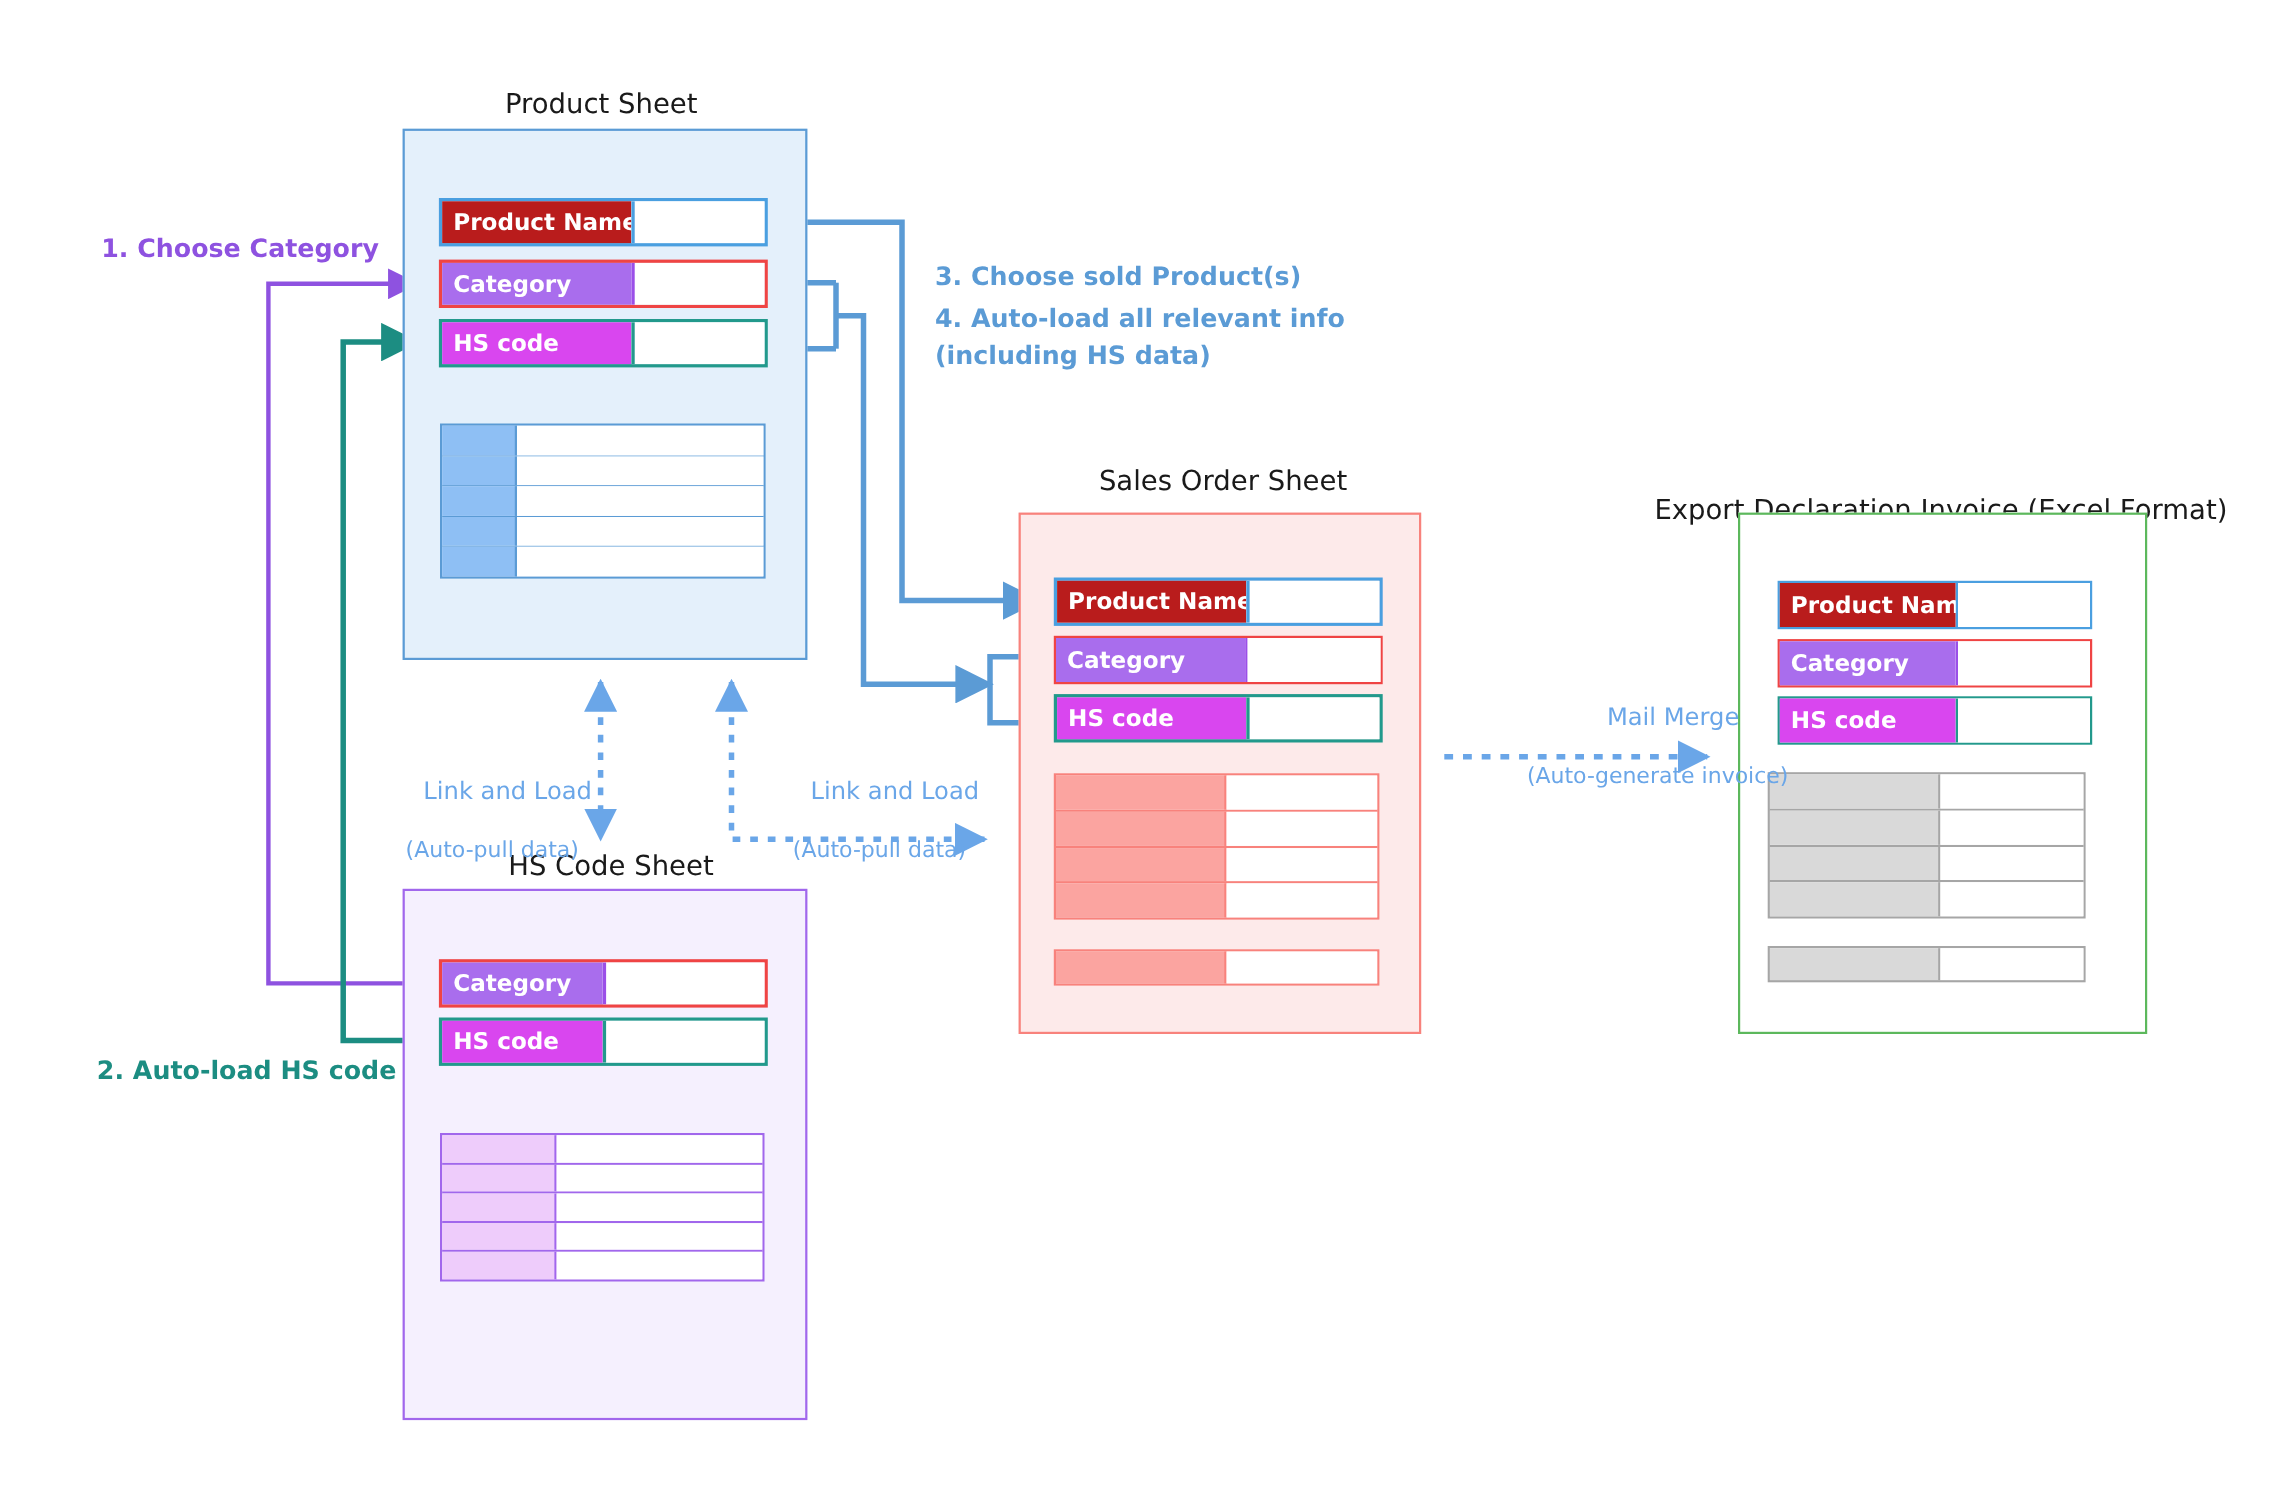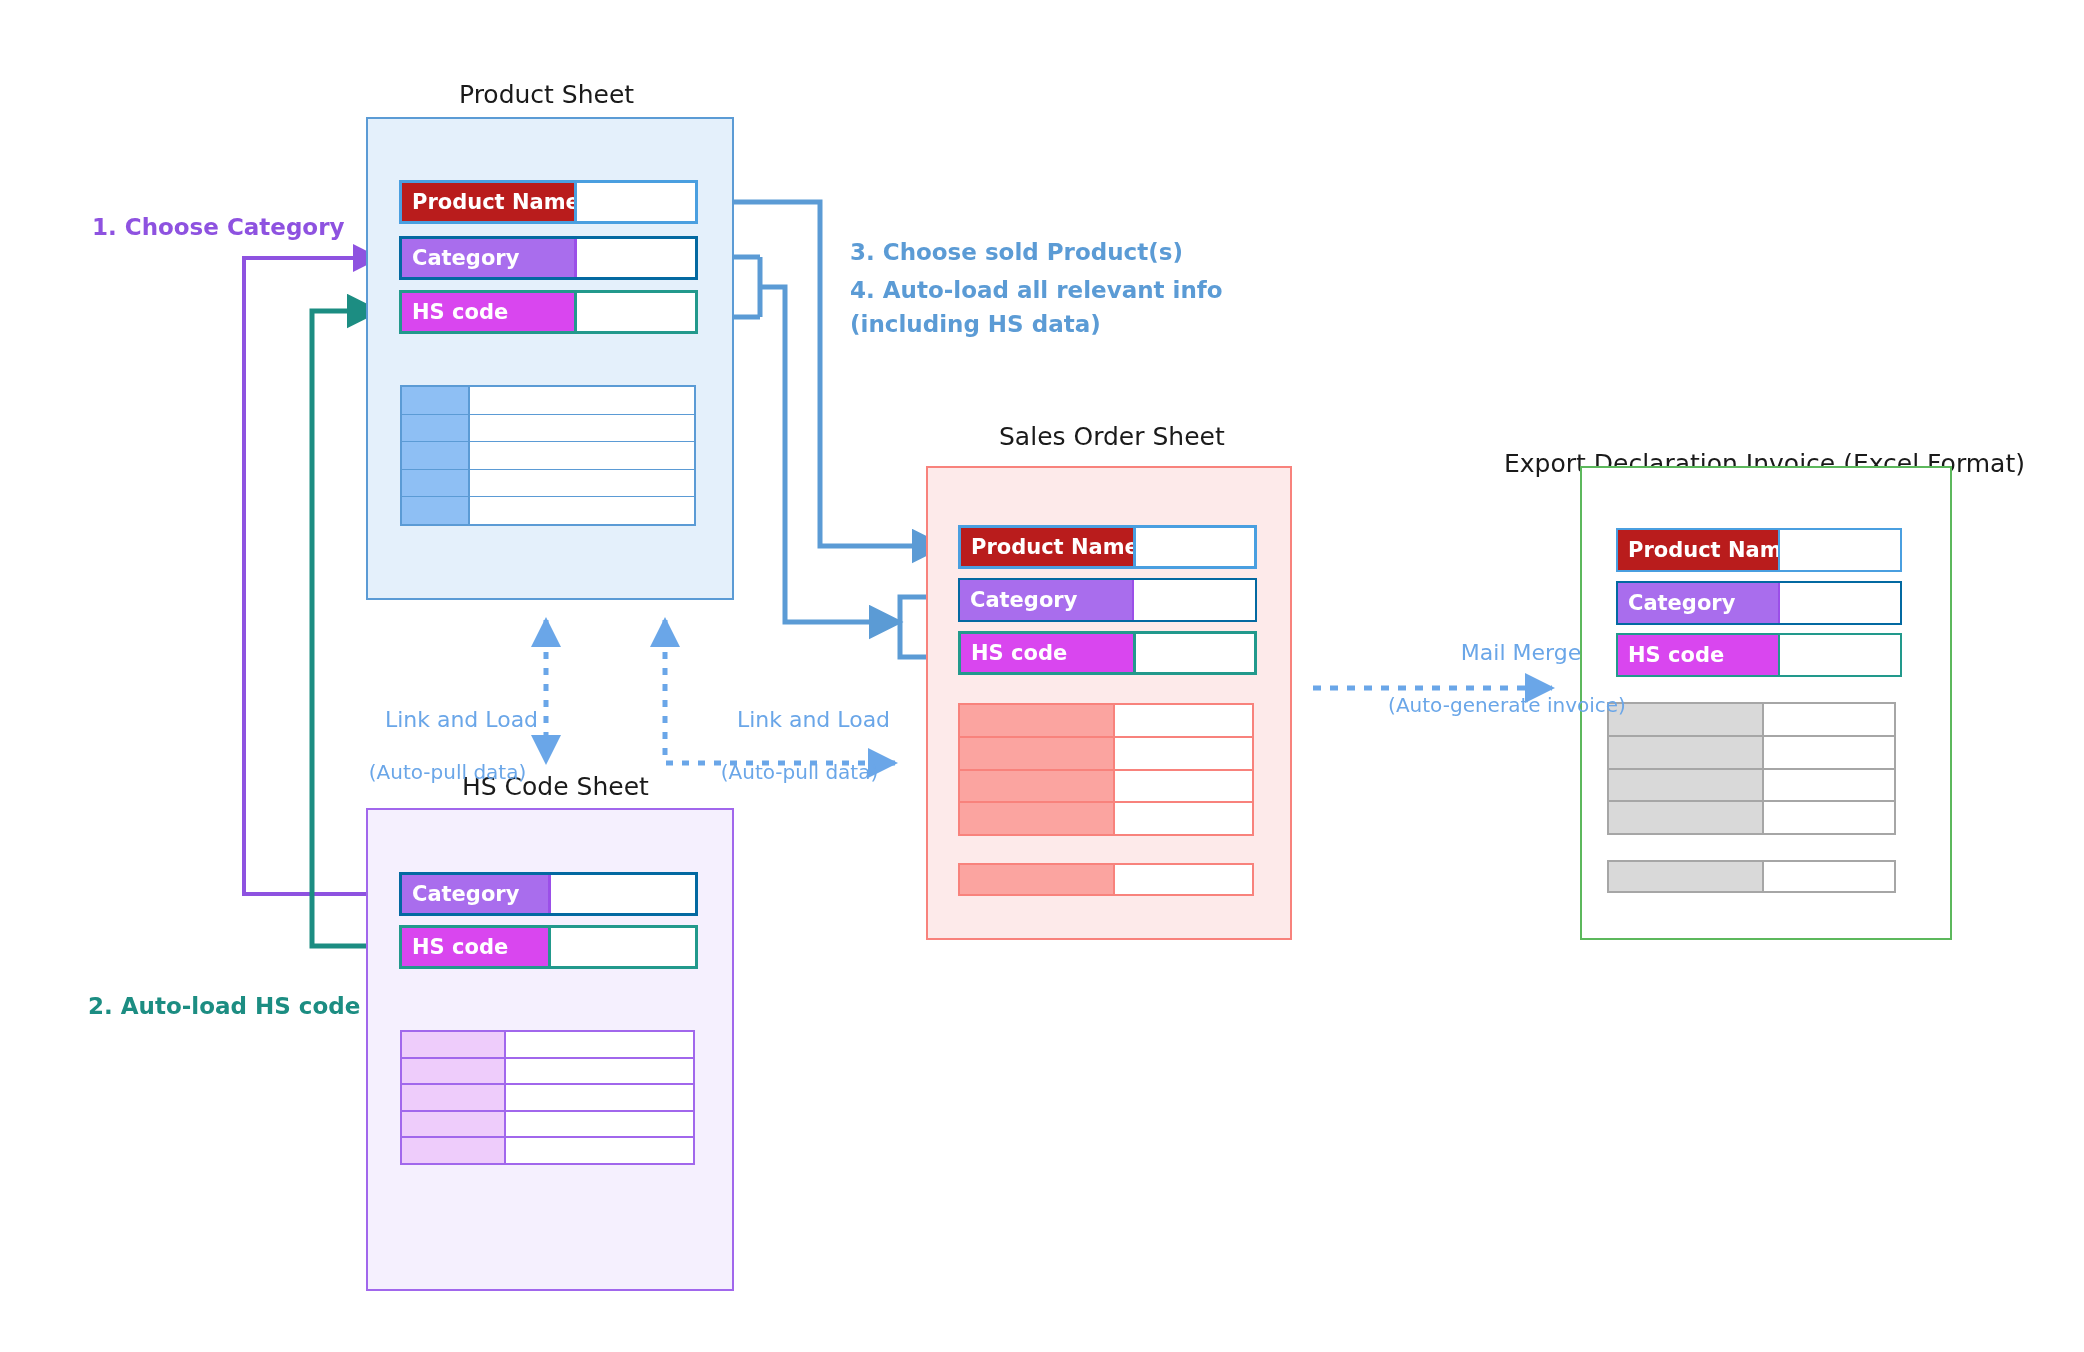--- a/index.html
+++ b/index.html
@@ -23,21 +23,21 @@
   .field .lbl{box-sizing:border-box;display:flex;align-items:center;
               padding-left:10px;font-size:21px;font-weight:bold;color:#ffffff;
               white-space:nowrap;}
   .field .val{box-sizing:border-box;background:#ffffff;flex:1;}
 
   
   .f-pname{border:3px solid #4a9fe0;}
   .f-pname .lbl{background:#b91c1c;}
   .f-pname .val{border-left:3px solid #4a9fe0;}
   
-  .f-cat{border:3px solid #0369a1;}
+  .f-cat{border:3px solid #ef4444;}
   .f-cat .lbl{background:#a96ded;}
   .f-cat .val{border-left:3px solid #9b4fe8;}
   
   .f-hs{border:3px solid #22998c;}
   .f-hs .lbl{background:#d946ef;}
   .f-hs .val{border-left:3px solid #22998c;}
   
   .thin{border-width:2px;}
   .thin .val{border-left-width:2px;}
 
@@ -293,21 +293,21 @@
 
   <div class="tbl tbl-gray" id="tbl-invoice-extra" style="left:1607px;top:860px;width:289px;height:33px;">
       <div class="row">
         <div class="c0" style="width: 155px;"></div>
         <div class="c1"></div>
       </div>
     </div>
 
   <div class="anno anno-purple" style="left:92px;top:213px;">1. Choose Category</div>
 
-  <div class="anno anno-teal" style="left:88px;top:960px;margin-top:32px;">2. Auto-load HS code</div>
+  <div class="anno anno-teal" style="left:88px;top:960px;">2. Auto-load HS code</div>
 
   <div class="anno anno-blue-bold" style="left:850px;top:238px;">3. Choose sold Product(s)</div>
 
   <div class="anno anno-blue-bold" style="left:850px;top:276px;">4. Auto-load all relevant info</div>
   <div class="anno anno-blue-bold" style="left:850px;top:310px;">(including HS data)</div>
 
   <div class="anno anno-blue" style="left:340px;top:680px;width:215px;text-align:center;">
     <span>Link and Load</span>
     <span class="sub">(Auto-pull data)</span>
   </div>

